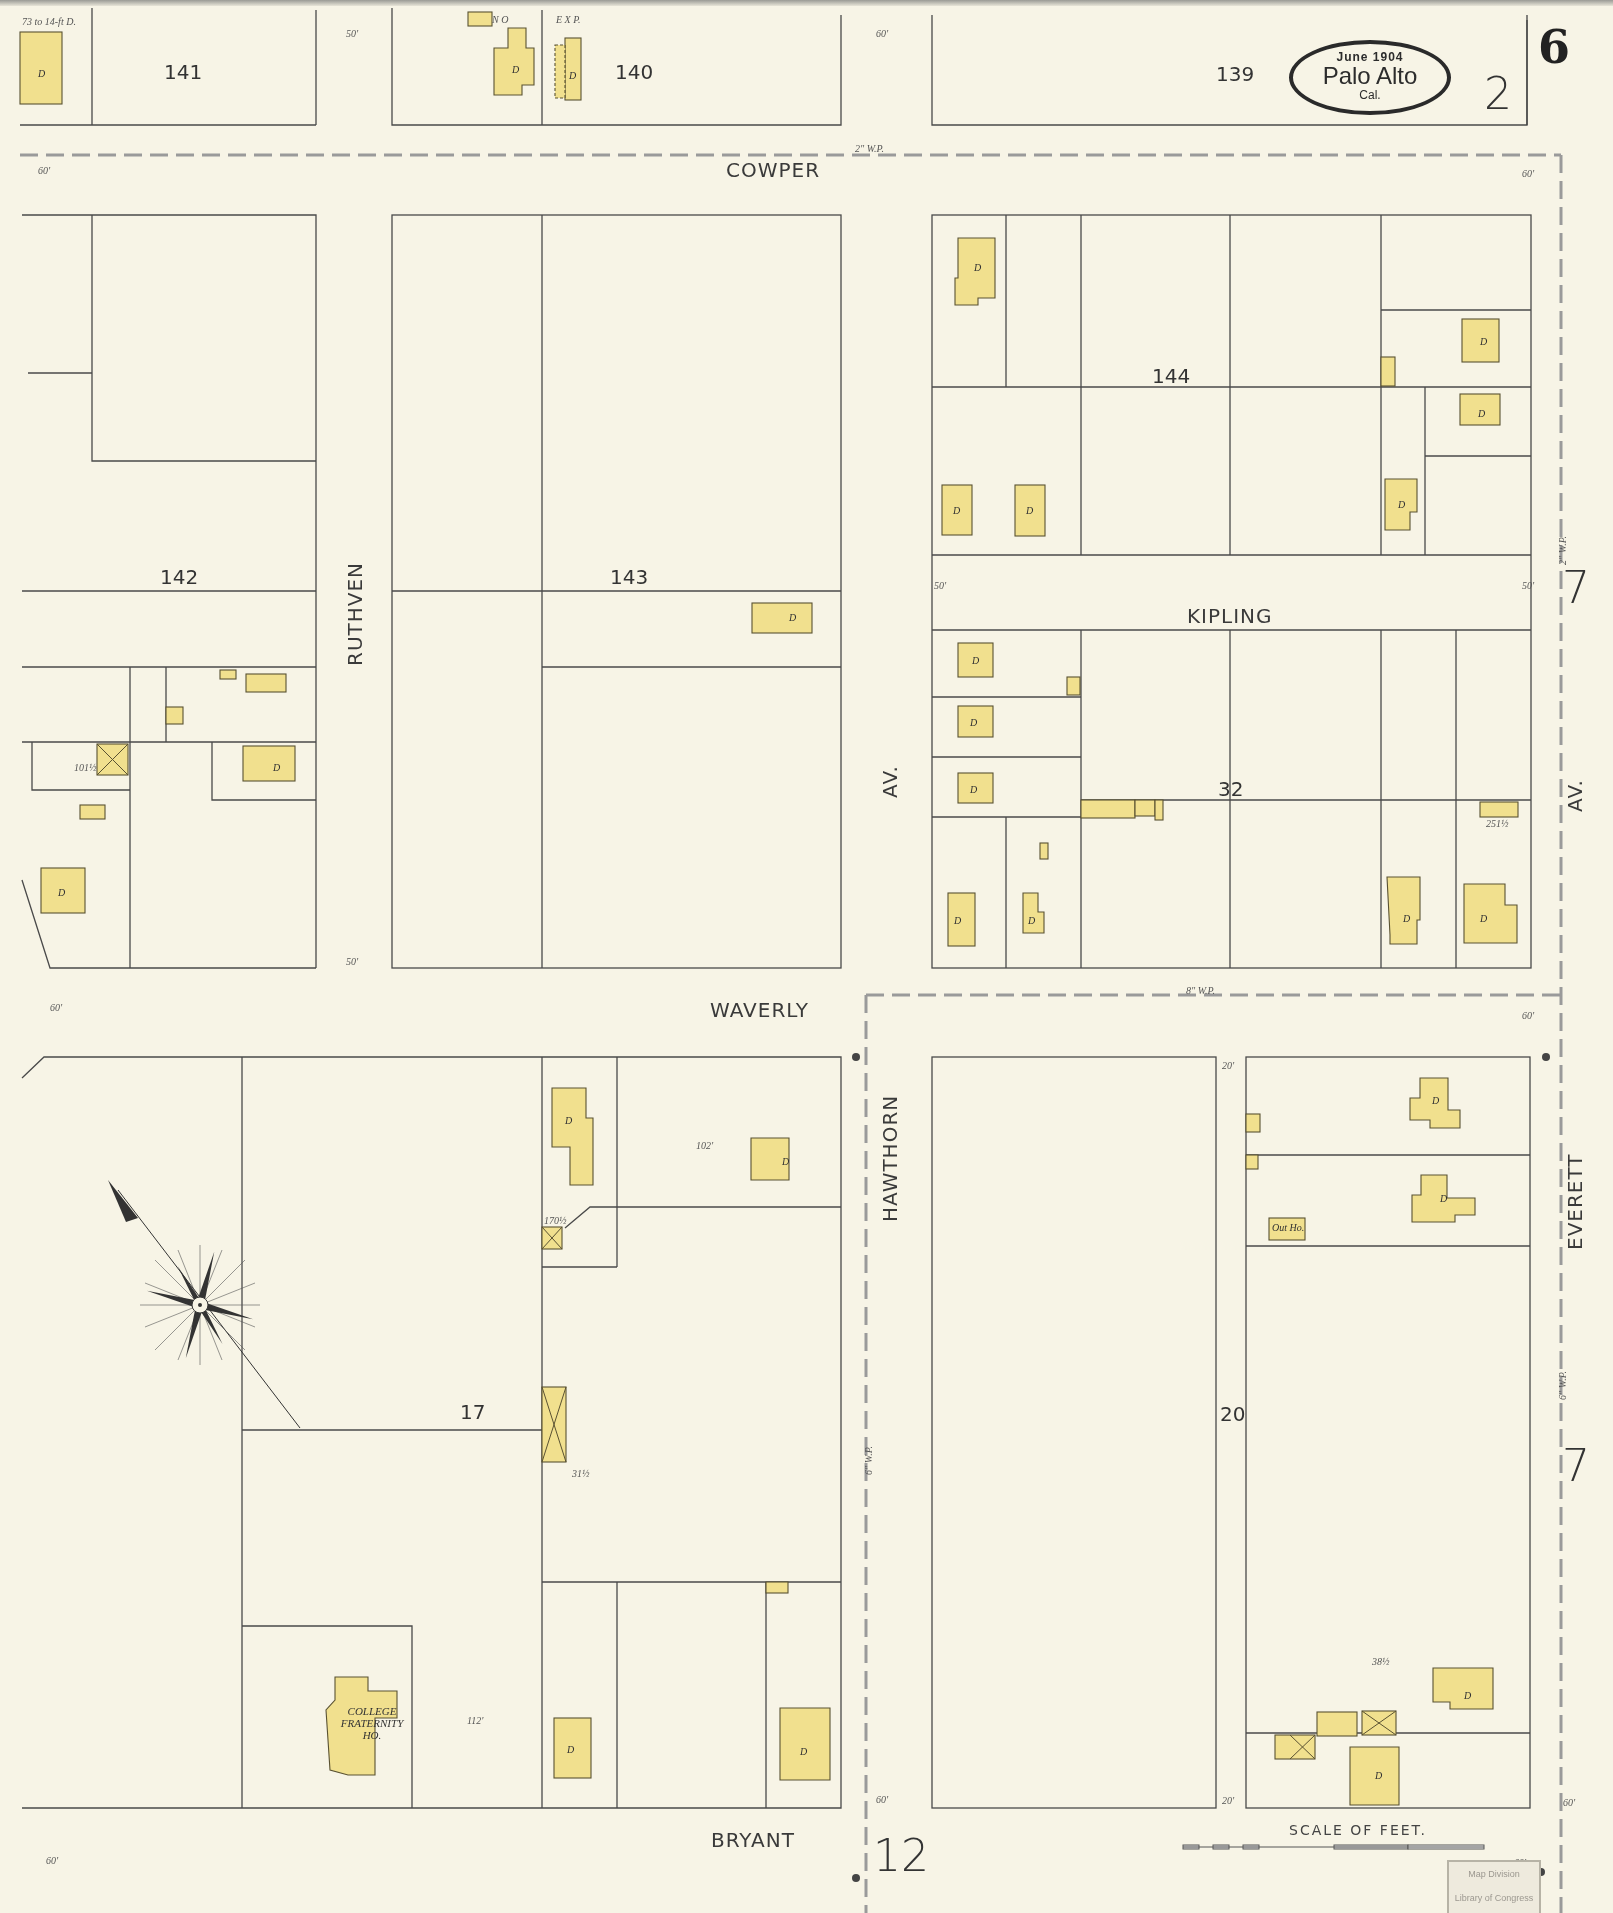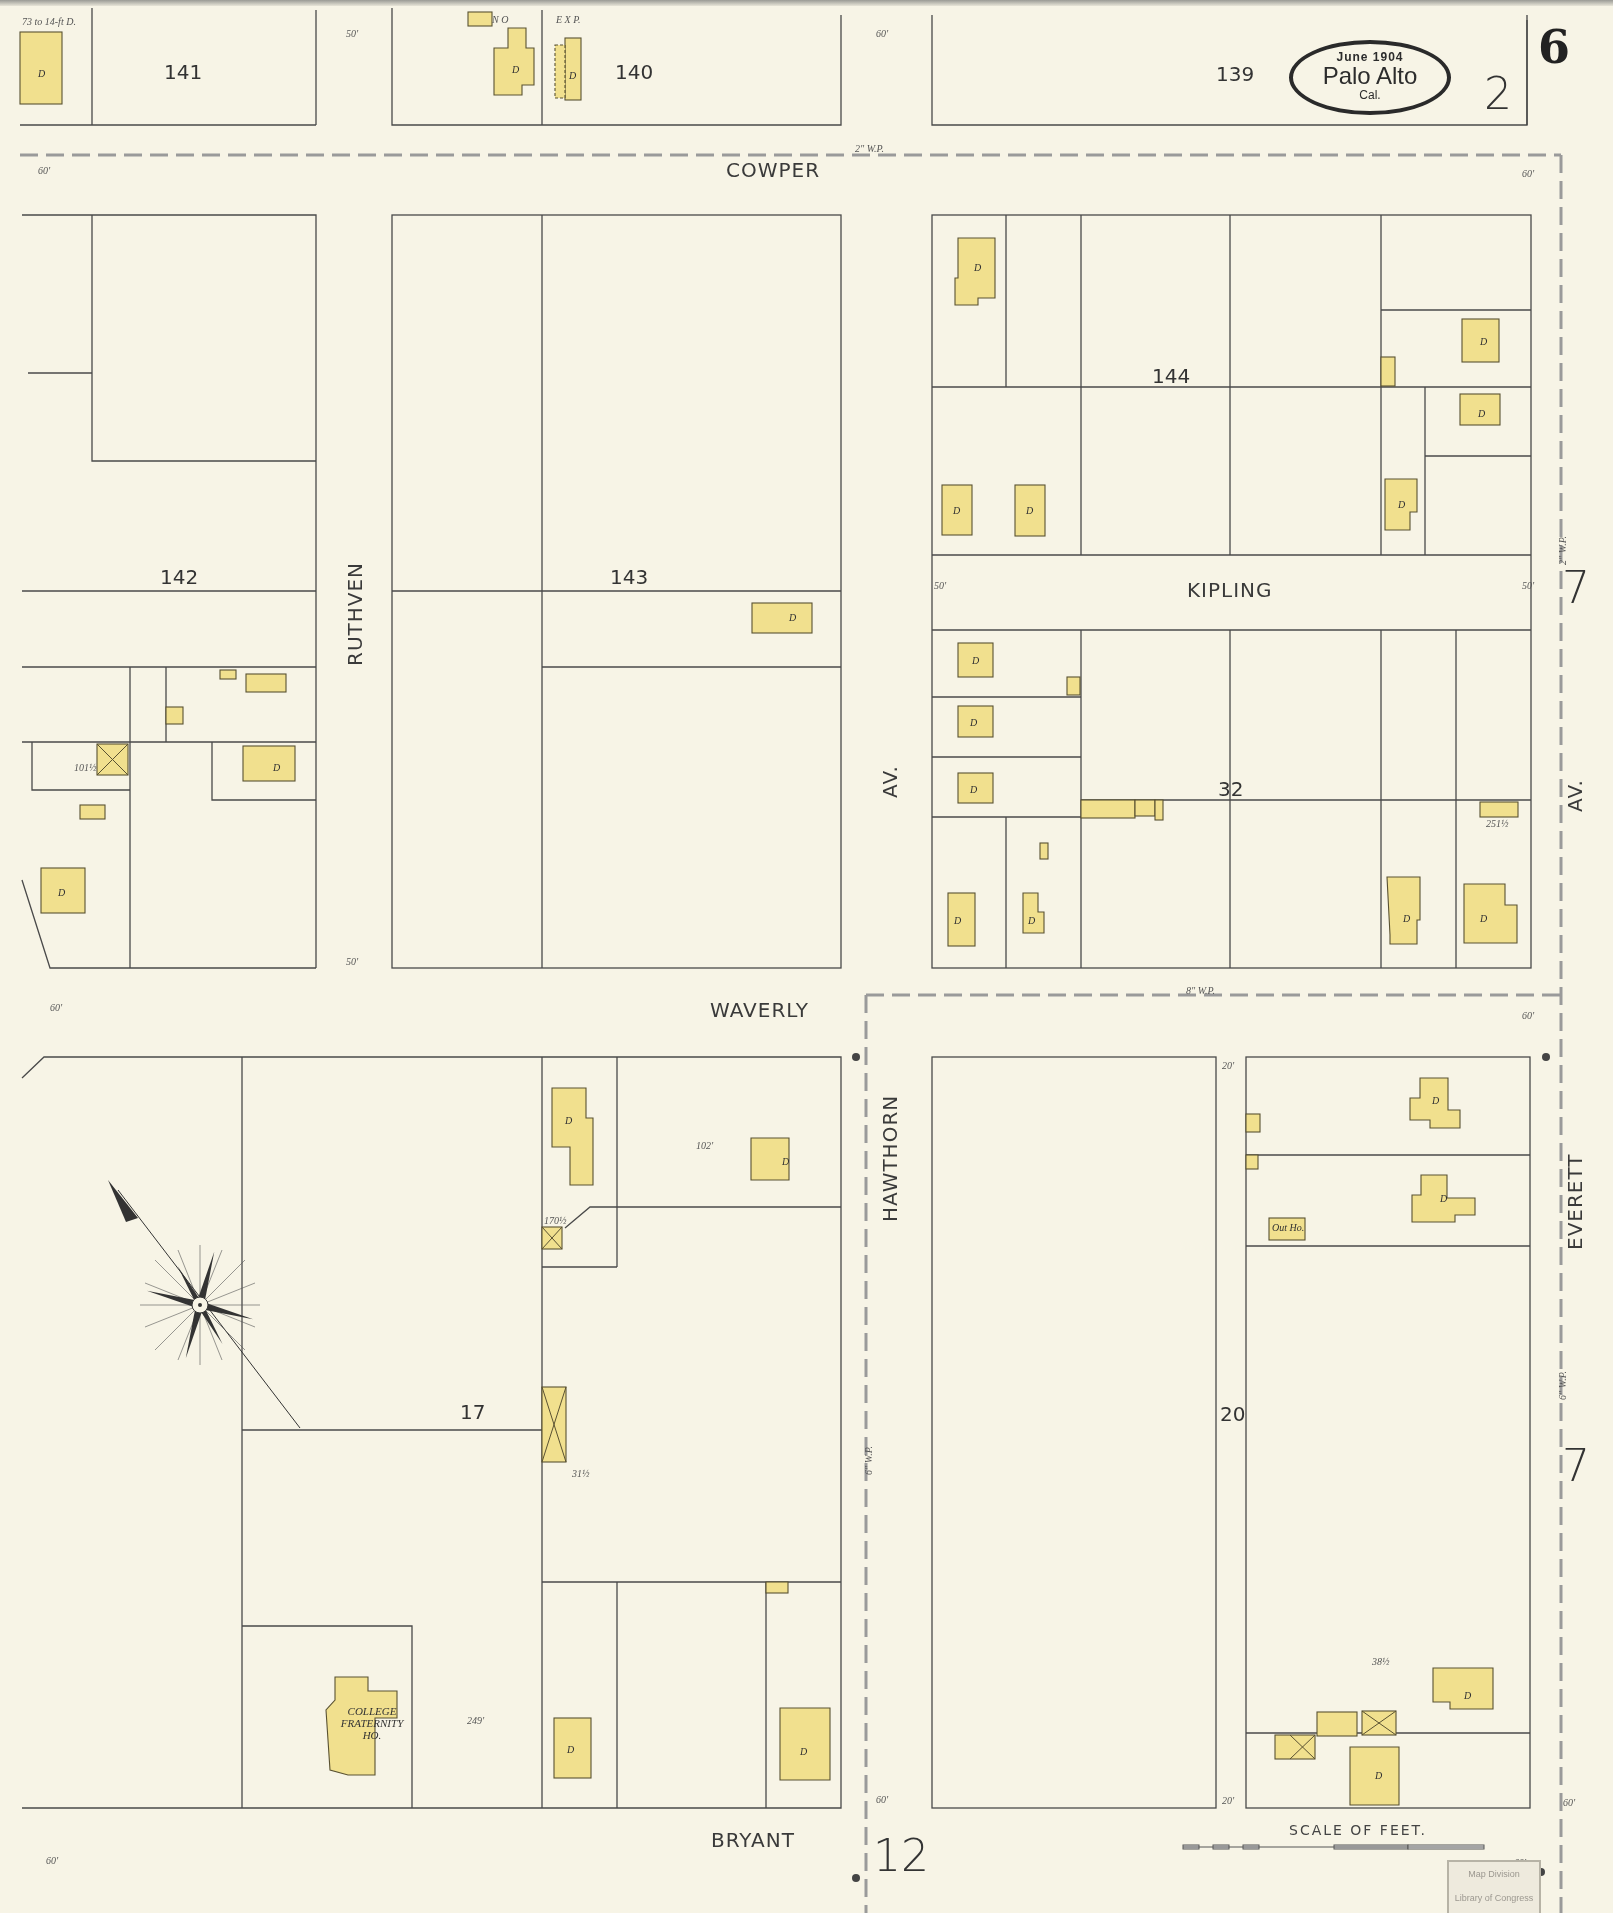--- a/index.html
+++ b/index.html
@@ -230,21 +230,21 @@
 <div class="lbl block-no" style="left:615px;top:60px;">140</div>
 <div class="lbl block-no" style="left:1216px;top:62px;">139</div>
 <div class="lbl block-no" style="left:160px;top:565px;">142</div>
 <div class="lbl block-no" style="left:610px;top:565px;">143</div>
 <div class="lbl block-no" style="left:1152px;top:364px;">144</div>
 <div class="lbl block-no" style="left:1218px;top:777px;">32</div>
 <div class="lbl block-no" style="left:460px;top:1400px;">17</div>
 <div class="lbl block-no" style="left:1220px;top:1402px;">20</div>
 
 <div class="lbl street" style="left:726px;top:158px;">COWPER</div>
-<div class="lbl street" style="left:1187px;top:578px;">KIPLING</div>
+<div class="lbl street" style="left:1187px;top:604px;">KIPLING</div>
 <div class="lbl street" style="left:710px;top:998px;">WAVERLY</div>
 <div class="lbl street" style="left:711px;top:1828px;">BRYANT</div>
 <div class="lbl street street-v" style="left:343px;top:666px;">RUTHVEN</div>
 <div class="lbl street street-v" style="left:878px;top:1222px;">HAWTHORN</div>
 <div class="lbl street street-v" style="left:1563px;top:1250px;">EVERETT</div>
 <div class="lbl street street-v" style="left:878px;top:798px;">AV.</div>
 <div class="lbl street street-v" style="left:1563px;top:812px;">AV.</div>
 
 <div class="lbl lot" style="left:346px;top:28px;">50'</div>
 <div class="lbl lot" style="left:876px;top:28px;">60'</div>
@@ -265,21 +265,21 @@
 <div class="lbl lot" style="left:854px;top:1455px;transform:rotate(-90deg);">6" W.P.</div>
 <div class="lbl lot" style="left:1548px;top:545px;transform:rotate(-90deg);">2" W.P.</div>
 <div class="lbl lot" style="left:1548px;top:1380px;transform:rotate(-90deg);">6" W.P.</div>
 
 <div class="lbl lot" style="left:22px;top:16px;">73 to 14-ft D.</div>
 <div class="lbl lot" style="left:492px;top:14px;">N O</div>
 <div class="lbl lot" style="left:556px;top:14px;">E X P.</div>
 <div class="lbl bldg-label" style="left:337px;top:1705px;width:70px;white-space:normal;text-align:center;font-size:11px;line-height:12px;">COLLEGE FRATERNITY HO.</div>
 <div class="lbl bldg-label" style="left:1272px;top:1222px;">Out Ho.</div>
 <div class="lbl lot" style="left:696px;top:1140px;">102'</div>
-<div class="lbl lot" style="left:467px;top:1715px;">249'</div>
+<div class="lbl lot" style="left:467px;top:1715px;">112'</div>
 <div class="lbl lot" style="left:1222px;top:1060px;">20'</div>
 <div class="lbl lot" style="left:1222px;top:1795px;">20'</div>
 <div class="lbl lot" style="left:74px;top:762px;">101½</div>
 <div class="lbl lot" style="left:544px;top:1215px;">170½</div>
 <div class="lbl lot" style="left:572px;top:1468px;">31½</div>
 <div class="lbl lot" style="left:1486px;top:818px;">251½</div>
 <div class="lbl lot" style="left:1372px;top:1656px;">38½</div>
 
 <div class="lbl bldg-label" style="left:38px;top:68px;">D</div>
 <div class="lbl bldg-label" style="left:512px;top:64px;">D</div>

